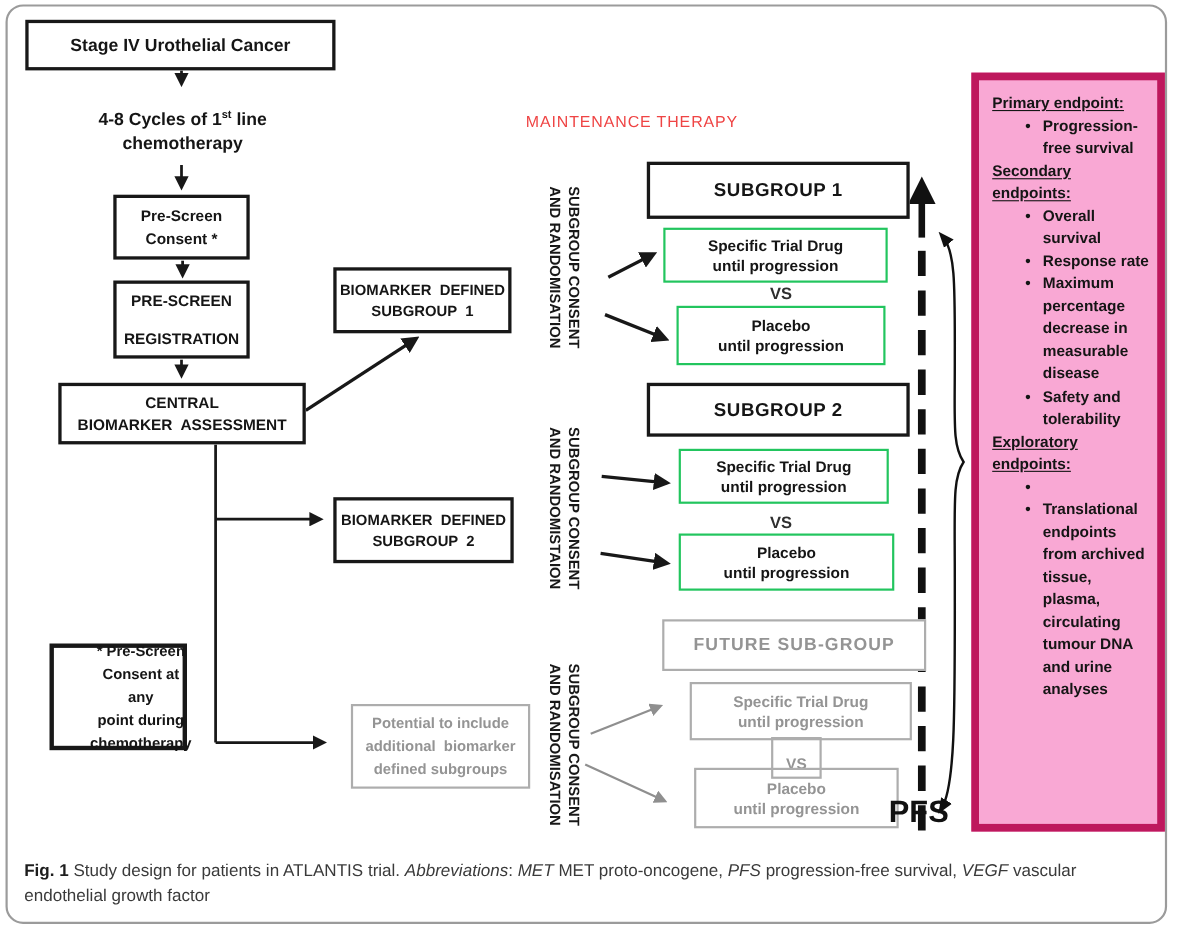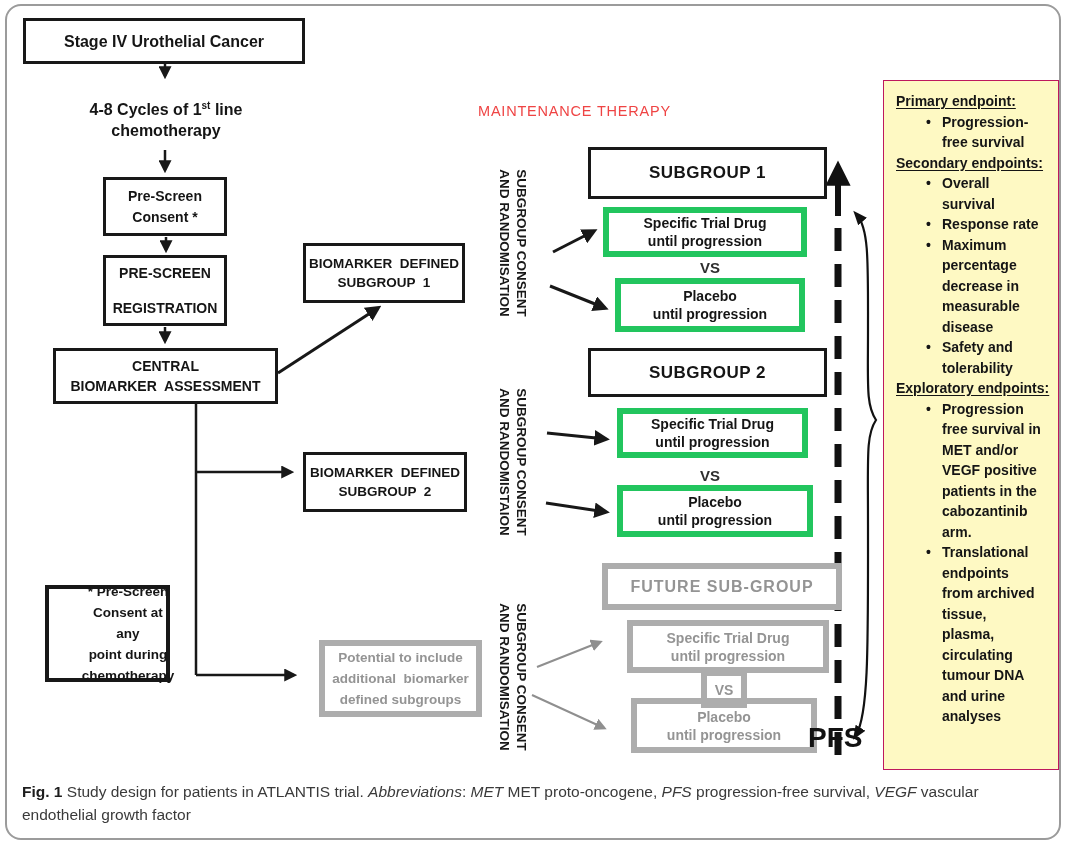--- a/index.html
+++ b/index.html
@@ -2,38 +2,38 @@
 <html><head>
 <meta charset="utf-8">
 <style>
   html,body{margin:0;padding:0;background:#ffffff;}
   .page{position:relative;width:1080px;height:844px;background:#ffffff;
         font-family:Liberation Sans, sans-serif;color:#151515;overflow:hidden;}
   .figure-border{position:absolute;left:5px;top:4px;width:1052px;height:832px;
         border:2px solid #9b9b9b;border-radius:16px;}
   .box{position:absolute;box-sizing:border-box;display:flex;align-items:center;justify-content:center;
        text-align:center;white-space:pre-wrap;background:#ffffff;}
-  .b2{border:6px solid #22c55e;}
+  .b2{border:2px solid #22c55e;}
   .b3{border:3px solid #181818;}
   .b4{border:4px solid #181818;}
   .grayline{border-color:#adadad!important;margin-left:14px;}
   .graytext{color:#949494!important;}
   .fs13{font-size:13.5px;line-height:19px;font-weight:700;}
   .fs14{font-size:14px;line-height:18px;font-weight:700;}
   .fs16{font-size:16px;line-height:21px;font-weight:700;}
   .fs17{font-size:17px;font-weight:700;letter-spacing:.5px;}
   .nobord{border:none;}
   .rot{position:absolute;transform:rotate(90deg);text-align:center;white-space:pre-line;
        font-size:13.5px;line-height:17px;font-weight:700;color:#181818;}
   .vslabel{position:absolute;font-size:15px;font-weight:700;color:#2e2e2e;text-align:center;}
   .maint-header{position:absolute;font-size:14.5px;font-weight:500;letter-spacing:.8px;color:#ef4444;}
   .pfs{position:absolute;font-size:28px;font-weight:700;color:#111;}
   
-  .panel{position:absolute;left:883px;top:80px;width:176px;height:690px;border:1px solid #be185d;
-         box-sizing:border-box;background:#fef9c3;padding:10px 4px 0 12px;}
+  .panel{position:absolute;left:883px;top:66px;width:176px;height:690px;border:7px solid #be185d;
+         box-sizing:border-box;background:#f9a8d4;padding:10px 4px 0 12px;}
   .p-header{font-size:14px;line-height:20.5px;font-weight:700;text-decoration:underline;
             text-underline-offset:2px;}
   .p-item{display:flex;align-items:flex-start;padding-left:30px;}
   .p-dot{width:16px;flex:0 0 16px;font-size:14px;line-height:20.5px;font-weight:700;}
   .p-dot::before{content:"\2022";}
   .p-text{width:99px;font-size:14px;line-height:20.5px;font-weight:700;}
   
   .caption{position:absolute;left:22px;top:780px;width:965px;font-size:15.5px;line-height:23px;
            color:#3a3a3a;font-weight:400;}
   .caption .figlab{font-weight:700;color:#1d1d1d;}
@@ -168,21 +168,20 @@
       <span class="p-dot"></span>
       <span class="p-text">Maximum percentage decrease in measurable disease</span>
     </div>
     <div class="p-item">
       <span class="p-dot"></span>
       <span class="p-text">Safety and tolerability</span>
     </div>
     <div class="p-header">Exploratory endpoints:</div>
     <div class="p-item">
       <span class="p-dot"></span>
-      <span class="p-text">Progression free survival in MET and/or VEGF positive patients in the cabozantinib arm.</span>
     </div>
     <div class="p-item">
       <span class="p-dot"></span>
       <span class="p-text">Translational endpoints from archived tissue, plasma, circulating tumour DNA and urine analyses</span>
     </div>
   </div>
 
   <div class="caption">
     <span class="figlab">Fig. 1</span><span> Study design for patients in ATLANTIS trial. </span><span class="it">Abbreviations</span><span>: </span><span class="it">MET</span><span> MET proto-oncogene, </span><span class="it">PFS</span><span> progression-free survival, </span><span class="it">VEGF</span><span> vascular endothelial growth factor</span>
   </div>

